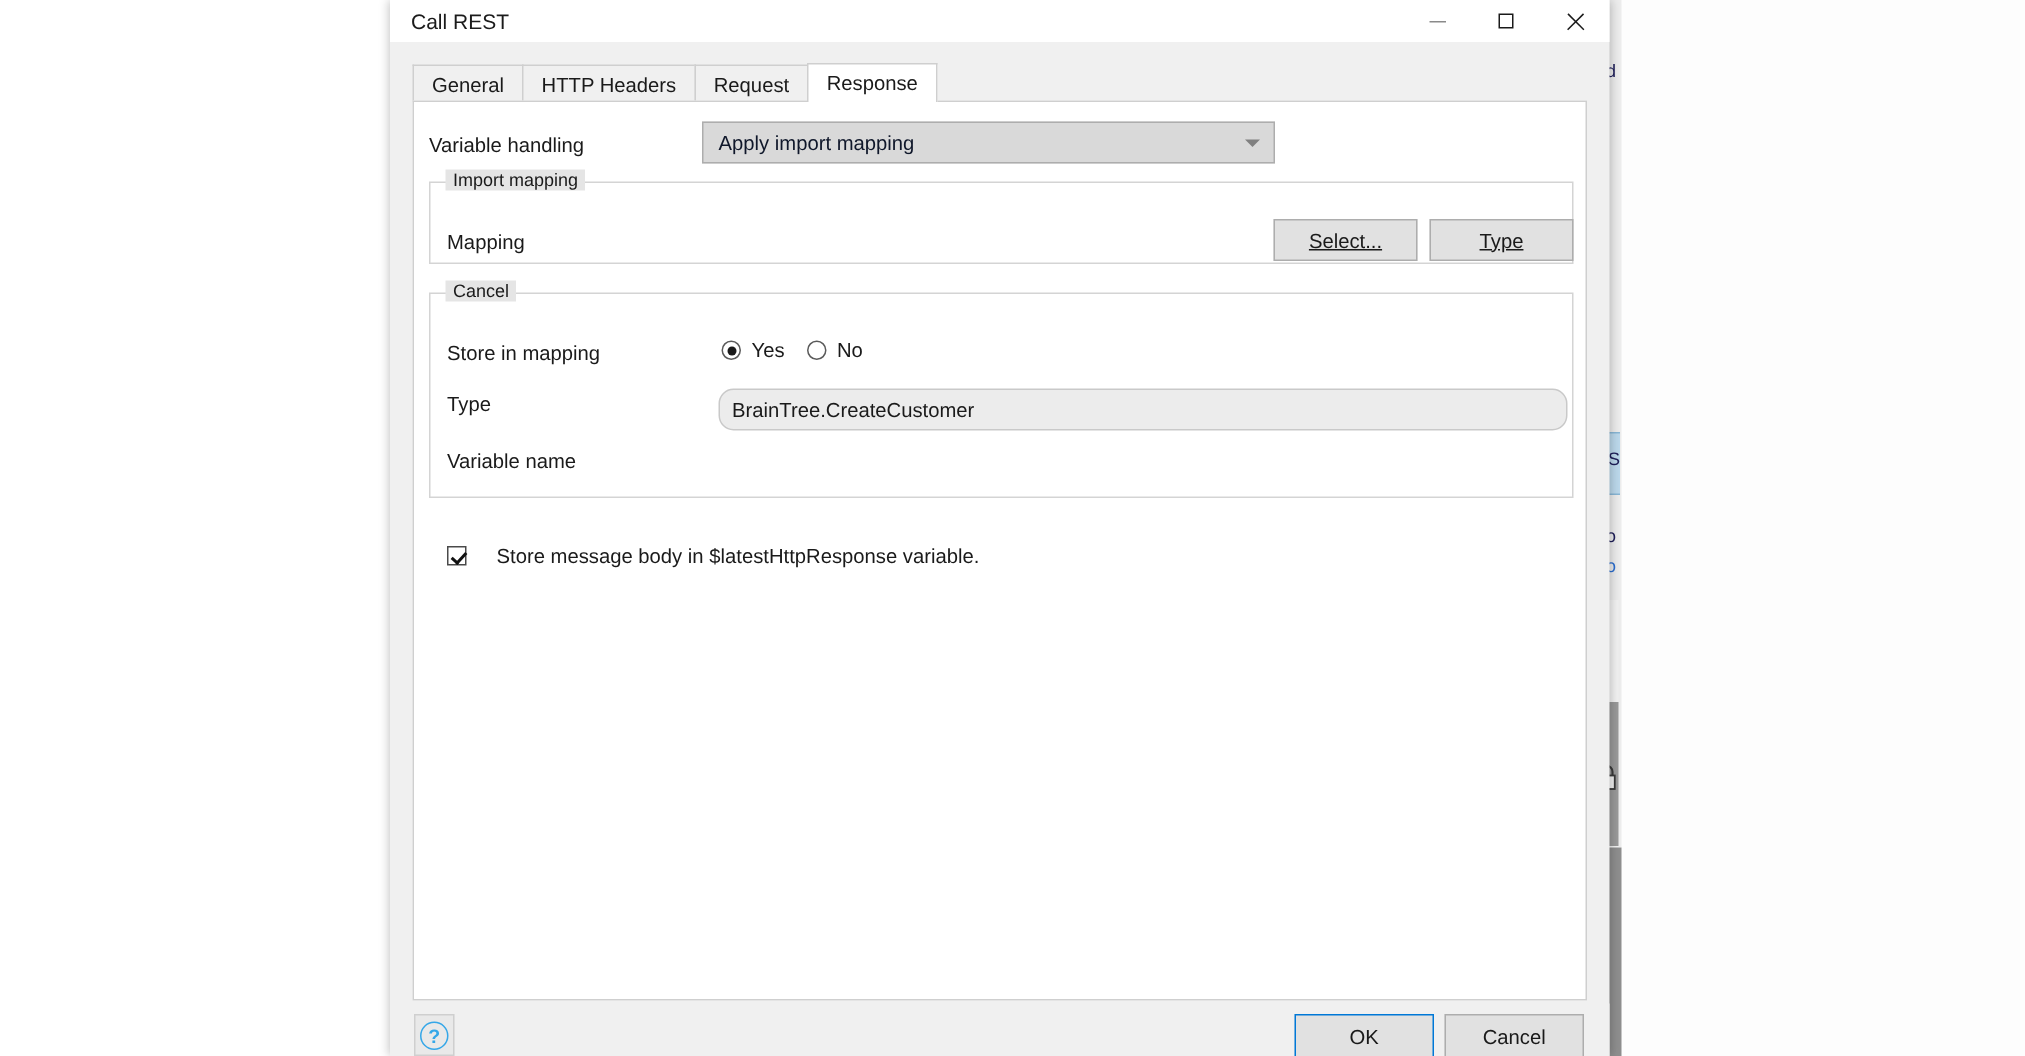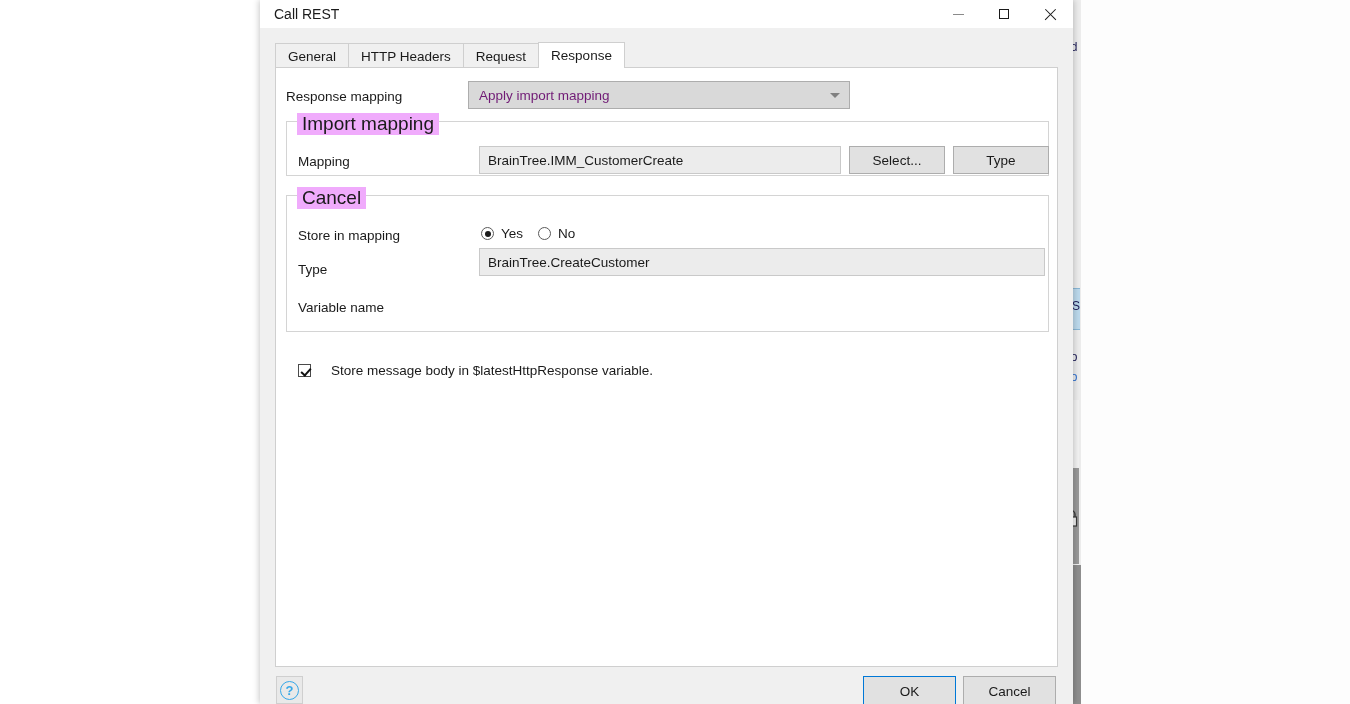--- a/index.html
+++ b/index.html
@@ -222,21 +222,21 @@
     border: 1px solid #adadad;
     box-sizing: border-box;
     display: flex;
     align-items: center;
     cursor: default;
   }
   .combo-text {
     flex: 1;
     padding-left: 10px;
     font-size: 13.5px;
-    color: #701a75;
+    color: #0f172a;
     white-space: nowrap;
     overflow: hidden;
   }
   .combo-arrow {
     width: 28px;
     display: flex;
     align-items: center;
     justify-content: center;
   }
   .tri-down {
@@ -248,23 +248,23 @@
 
   
   .group {
     position: absolute;
     border: 1px solid #d4d4d4;
     box-sizing: border-box;
   }
   .group-title {
     position: absolute;
     top: -9px; left: 10px;
-    background: #f0abfc;
+    background: #e5e5e5;
     padding: 0 5px;
-    font-size: 19px;
+    font-size: 12px;
     color: #1a1a1a;
     white-space: nowrap;
   }
 
   
   .field {
     position: absolute;
     box-sizing: border-box;
     display: flex;
     align-items: center;
@@ -290,20 +290,21 @@
     background: #e1e1e1;
     border: 1px solid #adadad;
     box-sizing: border-box;
     display: flex;
     align-items: center;
     justify-content: center;
     font-size: 13.5px;
     color: #1a1a1a;
     cursor: default;
     white-space: nowrap;
+    text-decoration: underline;
   }
 
   
   .radio-wrap {
     position: absolute;
     display: flex;
     align-items: center;
     gap: 7px;
     cursor: default;
     text-align: right;
@@ -469,51 +470,50 @@
 
   <div class="tabstrip">
     <div class="tab">General</div>
     <div class="tab">HTTP Headers</div>
     <div class="tab">Request</div>
     <div class="tab active">Response</div>
   </div>
 
   <div class="tabpanel">
 
-    <div class="lbl" style="left:10px; top:21px;">Response mapping</div>
+    <div class="lbl" style="left:10px; top:21px;">Variable handling</div>
     <div class="combo" style="left:192px; top:13px; width:382px; height:28px;">
       <span class="combo-text">Apply import mapping</span>
       <span class="combo-arrow">
         <span class="tri-down"></span>
       </span>
     </div>
 
     <div class="group" style="left:10px; top:53px; width:763px; height:55px;">
       <span class="group-title">Import mapping</span>
     </div>
     <div class="lbl" style="left:22px; top:86px;">Mapping</div>
-    <div class="field readonly" style="left:203px; top:78px; width:362px; height:28px;">BrainTree.IMM_CustomerCreate</div>
     <div class="btn" style="left:573px; top:78px; width:96px; height:28px;">Select...</div>
     <div class="btn" style="left:677px; top:78px; width:96px; height:28px;">Type</div>
 
     <div class="group" style="left:10px; top:127px; width:763px; height:137px;">
       <span class="group-title">Cancel</span>
     </div>
     <div class="lbl" style="left:22px; top:160px;">Store in mapping</div>
     <div class="radio-wrap" style="left:205px; top:158px;">
       <span class="radio checked"></span>
       <span class="radio-label">Yes</span>
     </div>
     <div class="radio-wrap" style="left:262px; top:158px;">
       <span class="radio"></span>
       <span class="radio-label">No</span>
     </div>
 
     <div class="lbl" style="left:22px; top:194px;">Type</div>
-    <div class="field readonly" style="left:203px; top:180px; width:566px; height:28px;">BrainTree.CreateCustomer</div>
+    <div class="field readonly" style="left:203px; top:191px; width:566px; height:28px;border-radius:10px;">BrainTree.CreateCustomer</div>
 
     <div class="lbl" style="left:22px; top:232px;">Variable name</div>
 
     <div class="check-wrap" style="left:22px; top:295px;gap:20px;">
       <span class="checkbox checked"></span>
       <span class="radio-label">Store message body in $latestHttpResponse variable.</span>
     </div>
   </div>
 
   <div class="footer">

